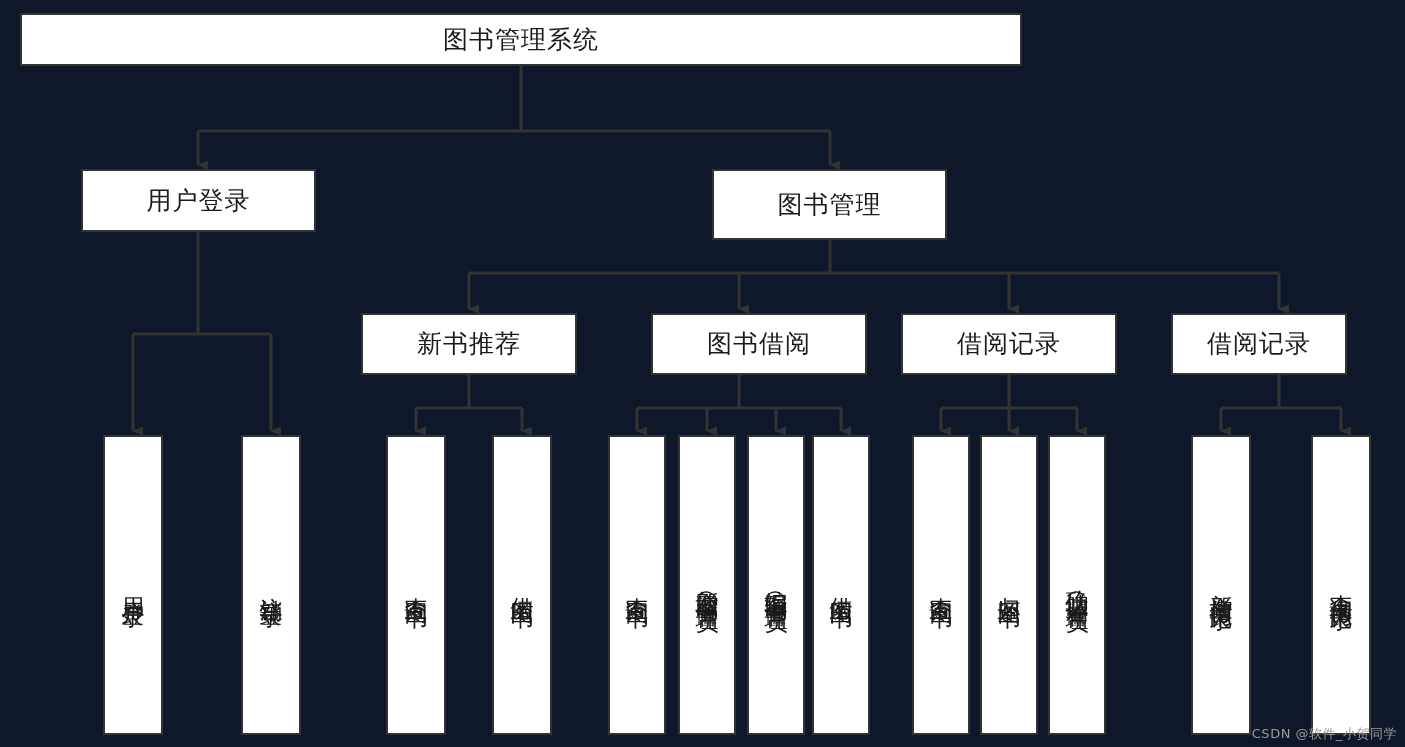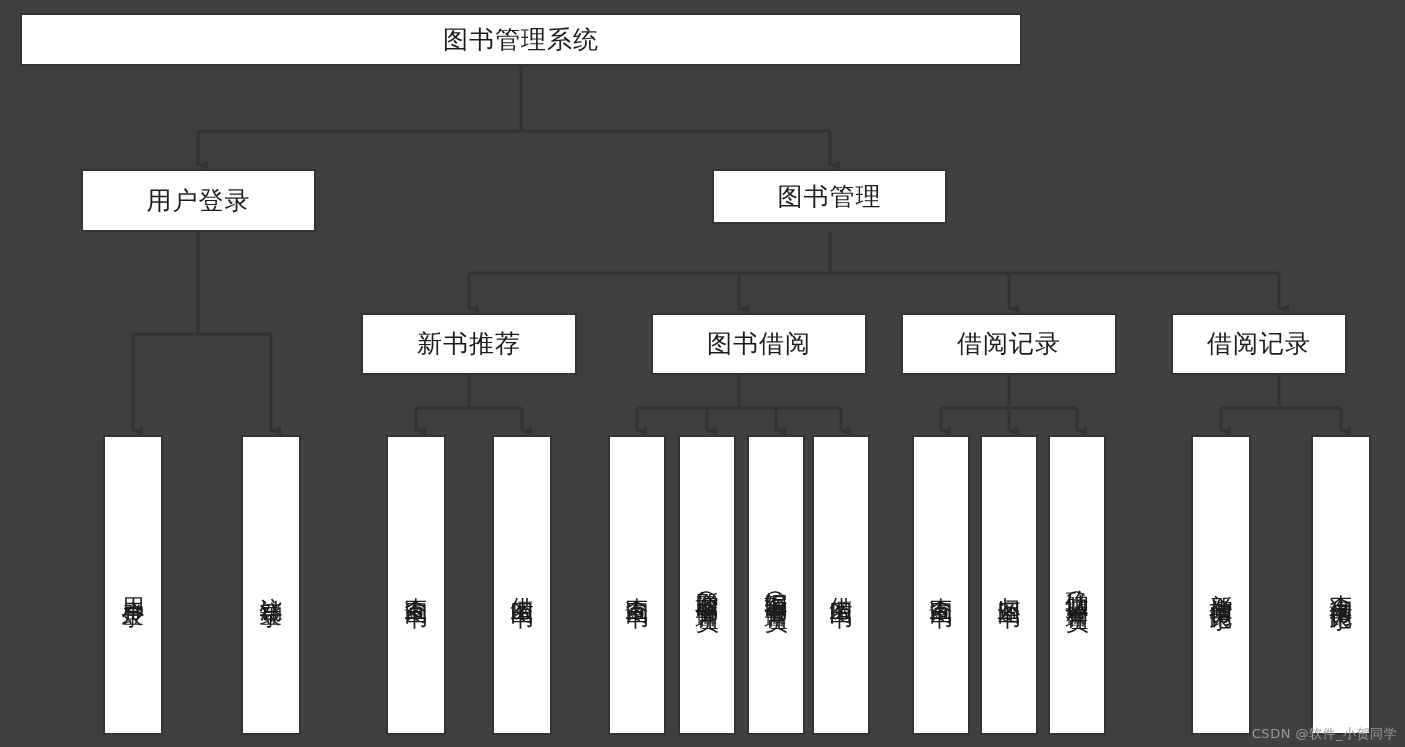--- a/index.html
+++ b/index.html
@@ -8,21 +8,21 @@
     padding: 0;
     background: #ffffff;
   }
   body {
     font-family: "DejaVu Sans", "Liberation Sans", sans-serif;
   }
   #diagram-root {
     position: relative;
     width: 1405px;
     height: 747px;
-    background: #404040;
+    background: #0f172a;
     overflow: hidden;
   }
   #edge-layer {
     position: absolute;
     left: 0;
     top: 0;
     width: 1405px;
     height: 747px;
     pointer-events: none;
   }
@@ -120,21 +120,21 @@
     </g>
   </svg>
 
   <div class="node horiz" style="left:20px; top:13px; width:1002px; height:53px;">
     <span>图书管理系统</span>
   </div>
 
   <div class="node horiz" style="left:81px; top:169px; width:235px; height:63px;">
     <span>用户登录</span>
   </div>
-  <div class="node horiz" style="left:712px; top:169px; width:235px; height:55px;">
+  <div class="node horiz" style="left:712px; top:169px; width:235px; height:71px;">
     <span>图书管理</span>
   </div>
 
   <div class="node horiz" style="left:361px; top:313px; width:216px; height:62px;">
     <span>新书推荐</span>
   </div>
   <div class="node horiz" style="left:631px; top:313px; width:216px; height:62px;margin-left:20px;">
     <span>图书借阅</span>
   </div>
   <div class="node horiz" style="left:901px; top:313px; width:216px; height:62px;">

